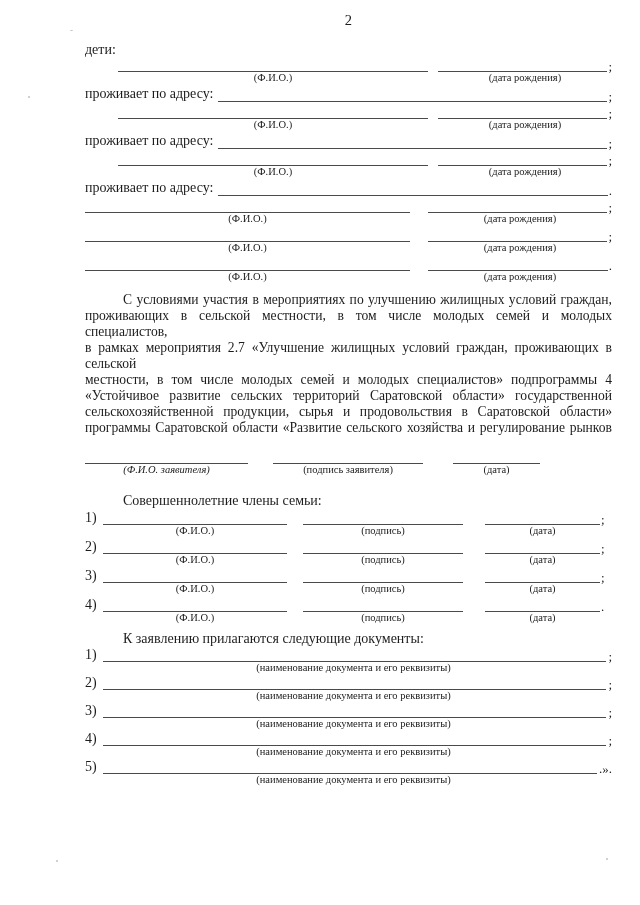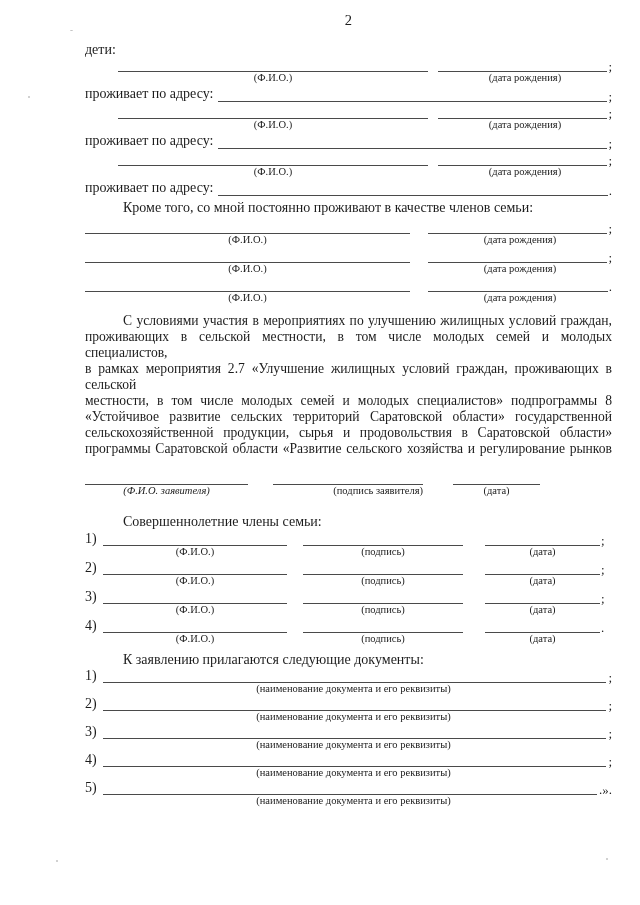--- a/index.html
+++ b/index.html
@@ -44,21 +44,21 @@
   
   .para { margin-top:8px; }
   .pline { text-align:justify; text-align-last:justify; line-height:16px; font-size:13.6px; white-space:normal; }
   .pline.first { text-indent:38px; }
   .pline.last { text-align-last:left; }
 
   
   .sig { margin-top:14px; }
   .w163 { width:163px; flex:0 0 163px;font-style:italic; }
   .g25 { width:25px; flex:0 0 25px; }
-  .w150 { width:150px; flex:0 0 150px;text-align:right; }
+  .w150 { width:150px; flex:0 0 150px; }
   .g30 { width:30px; flex:0 0 30px; }
   .w87 { width:87px; flex:0 0 87px; }
 
   .heading { margin-top:16px; }
   .heading2 { margin-top:6px; }
 
   
   .arow-block { margin-top:2px; }
   .w184 { width:184px; flex:0 0 184px; }
   .g16 { width:16px; flex:0 0 16px; }
@@ -133,21 +133,20 @@
       <span class="g10"></span>
       <span class="lab grow">(дата рождения)</span>
     </div>
     <div class="frow addr">
       <span class="atext">проживает по адресу:</span>
       <span class="rule grow"></span>
       <span class="pm">.</span>
     </div>
   </div>
 
-  <div class="text indent hh-intro">Кроме того, со мной постоянно проживают в качестве членов семьи:</div>
 
   <div class="member">
     <div class="frow">
       <span class="rule w325"></span>
       <span class="g18"></span>
       <span class="rule grow"></span>
       <span class="pm">;</span>
     </div>
     <div class="lrow">
       <span class="lab w325">(Ф.И.О.)</span>
@@ -181,21 +180,21 @@
       <span class="lab w325">(Ф.И.О.)</span>
       <span class="g18"></span>
       <span class="lab grow">(дата рождения)</span>
     </div>
   </div>
 
   <div class="para">
     <div class="pline first">С условиями участия в мероприятиях по улучшению жилищных условий граждан,</div>
     <div class="pline">проживающих в сельской местности, в том числе молодых семей и молодых специалистов,</div>
     <div class="pline">в рамках мероприятия 2.7 «Улучшение жилищных условий граждан, проживающих в сельской</div>
-    <div class="pline">местности, в том числе молодых семей и молодых специалистов» подпрограммы 8</div>
+    <div class="pline">местности, в том числе молодых семей и молодых специалистов» подпрограммы 4</div>
     <div class="pline">«Устойчивое развитие сельских территорий Саратовской области» государственной</div>
     <div class="pline">сельскохозяйственной продукции, сырья и продовольствия в Саратовской области»</div>
     <div class="pline">программы Саратовской области «Развитие сельского хозяйства и регулирование рынков</div>
   </div>
 
   <div class="sig">
     <div class="frow">
       <span class="rule w163"></span>
       <span class="g25"></span>
       <span class="rule w150"></span>

